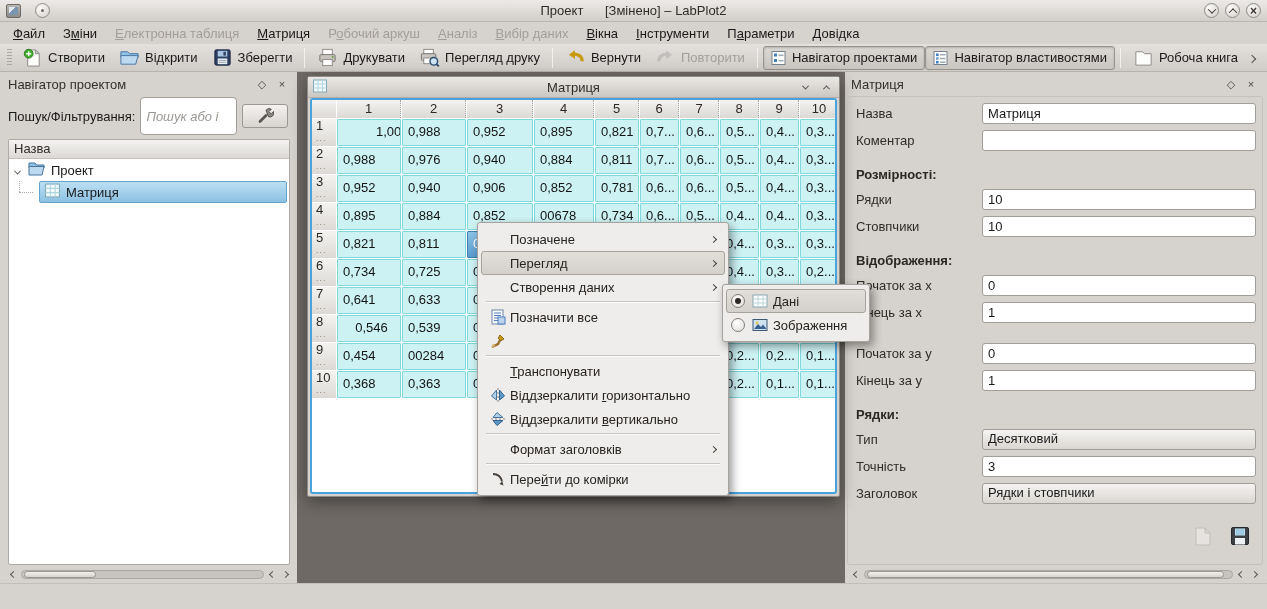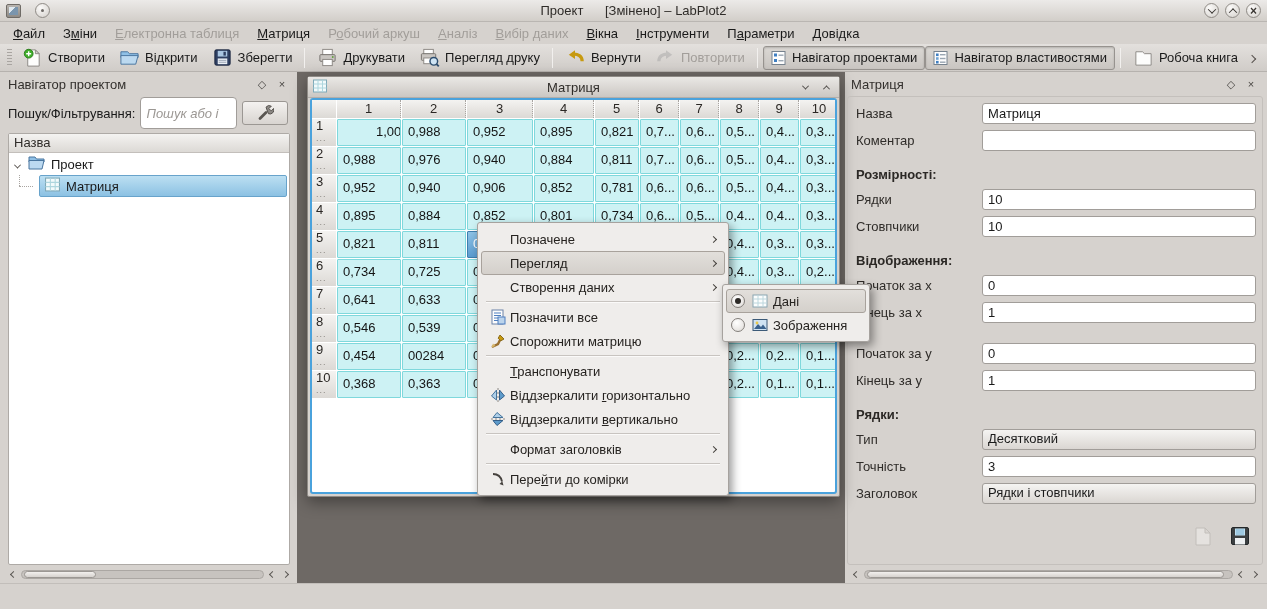--- a/index.html
+++ b/index.html
@@ -60,21 +60,21 @@
 
   
   .dock { position:absolute; top:74px; height:509px; display:flex; flex-direction:column; }
   .dock.left { left:2px; width:294px; }
   .dock.right { left:845px; width:420px; }
   .dock-header { height:20px; display:flex; align-items:center; padding:0 6px; color:#33302d;text-align:right; }
   .dock-header .sp { flex:1; }
   .dock-hbtn { width:16px; height:16px; display:flex; align-items:center; justify-content:center;
     color:#4a4744; font-size:11px; margin-left:4px; }
   .search-row { display:flex; align-items:center; gap:5px; padding:3px 6px 2px 6px; }
-  .search-input { width:97px; height:32px; border:1px solid #a19d99; border-radius:4px;
+  .search-input { width:97px; height:38px; border:1px solid #a19d99; border-radius:4px;
     padding:0 5px; font-style:italic; color:#4c1d95; font-family:inherit; font-size:13px; background:#fff; }
   .search-input::placeholder { color:#9b9793; font-style:italic; }
   .wrench-btn { width:46px; height:24px; border:1px solid #9b9793; border-radius:3px;
     background:linear-gradient(#f4f2f0,#d8d4d0); display:flex; align-items:center; justify-content:center; }
   .tree-frame { flex:1; margin:2px 6px 0 6px; background:#fff; border:1px solid #aeaaa6;
     border-radius:2px; overflow:hidden; position:relative; }
   .tree-colhead { height:19px; background:linear-gradient(#f4f3f1,#dcd9d5);
     border-bottom:1px solid #c3bfbb; padding:1px 5px; color:#2f2c29; }
   .tree-row { height:22px; display:flex; align-items:center; position:relative; }
   .tree-row .lbl { margin-left:6px; }
@@ -390,21 +390,21 @@
               <div class="mcell" style="width: 39px;">0,3...</div>
             </div>
             <div class="mrow">
               <div class="mrh">
                 <div class="num">4</div>
                 <div class="dots">...</div>
               </div>
               <div class="mcell" style="width: 64px;">0,895</div>
               <div class="mcell" style="width: 64px;">0,884</div>
               <div class="mcell" style="width: 66px;">0,852</div>
-              <div class="mcell" style="width: 60px;">0,801</div>
+              <div class="mcell" style="width: 60px;">00678</div>
               <div class="mcell" style="width: 44px;">0,734</div>
               <div class="mcell" style="width: 39px;">0,6...</div>
               <div class="mcell" style="width: 39px;">0,5...</div>
               <div class="mcell" style="width: 39px;">0,4...</div>
               <div class="mcell" style="width: 39px;">0,4...</div>
               <div class="mcell" style="width: 39px;">0,3...</div>
             </div>
             <div class="mrow">
               <div class="mrh">
                 <div class="num">5</div>
@@ -451,21 +451,21 @@
               <div class="mcell" style="width: 39px;"></div>
               <div class="mcell" style="width: 39px;"></div>
               <div class="mcell" style="width: 39px;"></div>
               <div class="mcell" style="width: 39px;"></div>
             </div>
             <div class="mrow">
               <div class="mrh">
                 <div class="num">8</div>
                 <div class="dots">...</div>
               </div>
-              <div class="mcell" style="width: 64px;">0,546</div>
+              <div class="mcell" style="width: 64px; text-align: center;">0,546</div>
               <div class="mcell" style="width: 64px;">0,539</div>
               <div class="mcell" style="width: 66px;">0</div>
               <div class="mcell" style="width: 60px;"></div>
               <div class="mcell" style="width: 44px;"></div>
               <div class="mcell" style="width: 39px;"></div>
               <div class="mcell" style="width: 39px;"></div>
               <div class="mcell" style="width: 39px;">0,2...</div>
               <div class="mcell" style="width: 39px;">0,2...</div>
               <div class="mcell" style="width: 39px;">0,2...</div>
             </div>
@@ -689,21 +689,20 @@
       <span class="clabel">Позначити все</span>
     </div>
     <div class="citem">
       <span class="cicon">
         <svg width="16" height="16" viewBox="0 0 16 16">
           <path d="M2 14l6-3 3-6" fill="none" stroke="#9a6f2e" stroke-width="2.4"></path>
           <path d="M10 2l4 4-3.2 1.8L8.2 5.2z" fill="#c79a10" stroke="#8a6a1a"></path>
           <path d="M1.5 14.5l4-1.5-2.5-2.5z" fill="#d9b86a"></path>
         </svg>
       </span>
-      <span class="clabel">Спорожнити матрицю</span>
     </div>
     <div class="csep"></div>
     <div class="citem">
       <span class="cicon"></span>
       <span class="clabel"><u>Т</u>ранспонувати</span>
     </div>
     <div class="citem">
       <span class="cicon">
         <svg width="16" height="16" viewBox="0 0 16 16">
           <path d="M8 1v14" stroke="#8c8884" stroke-dasharray="2 2"></path>

